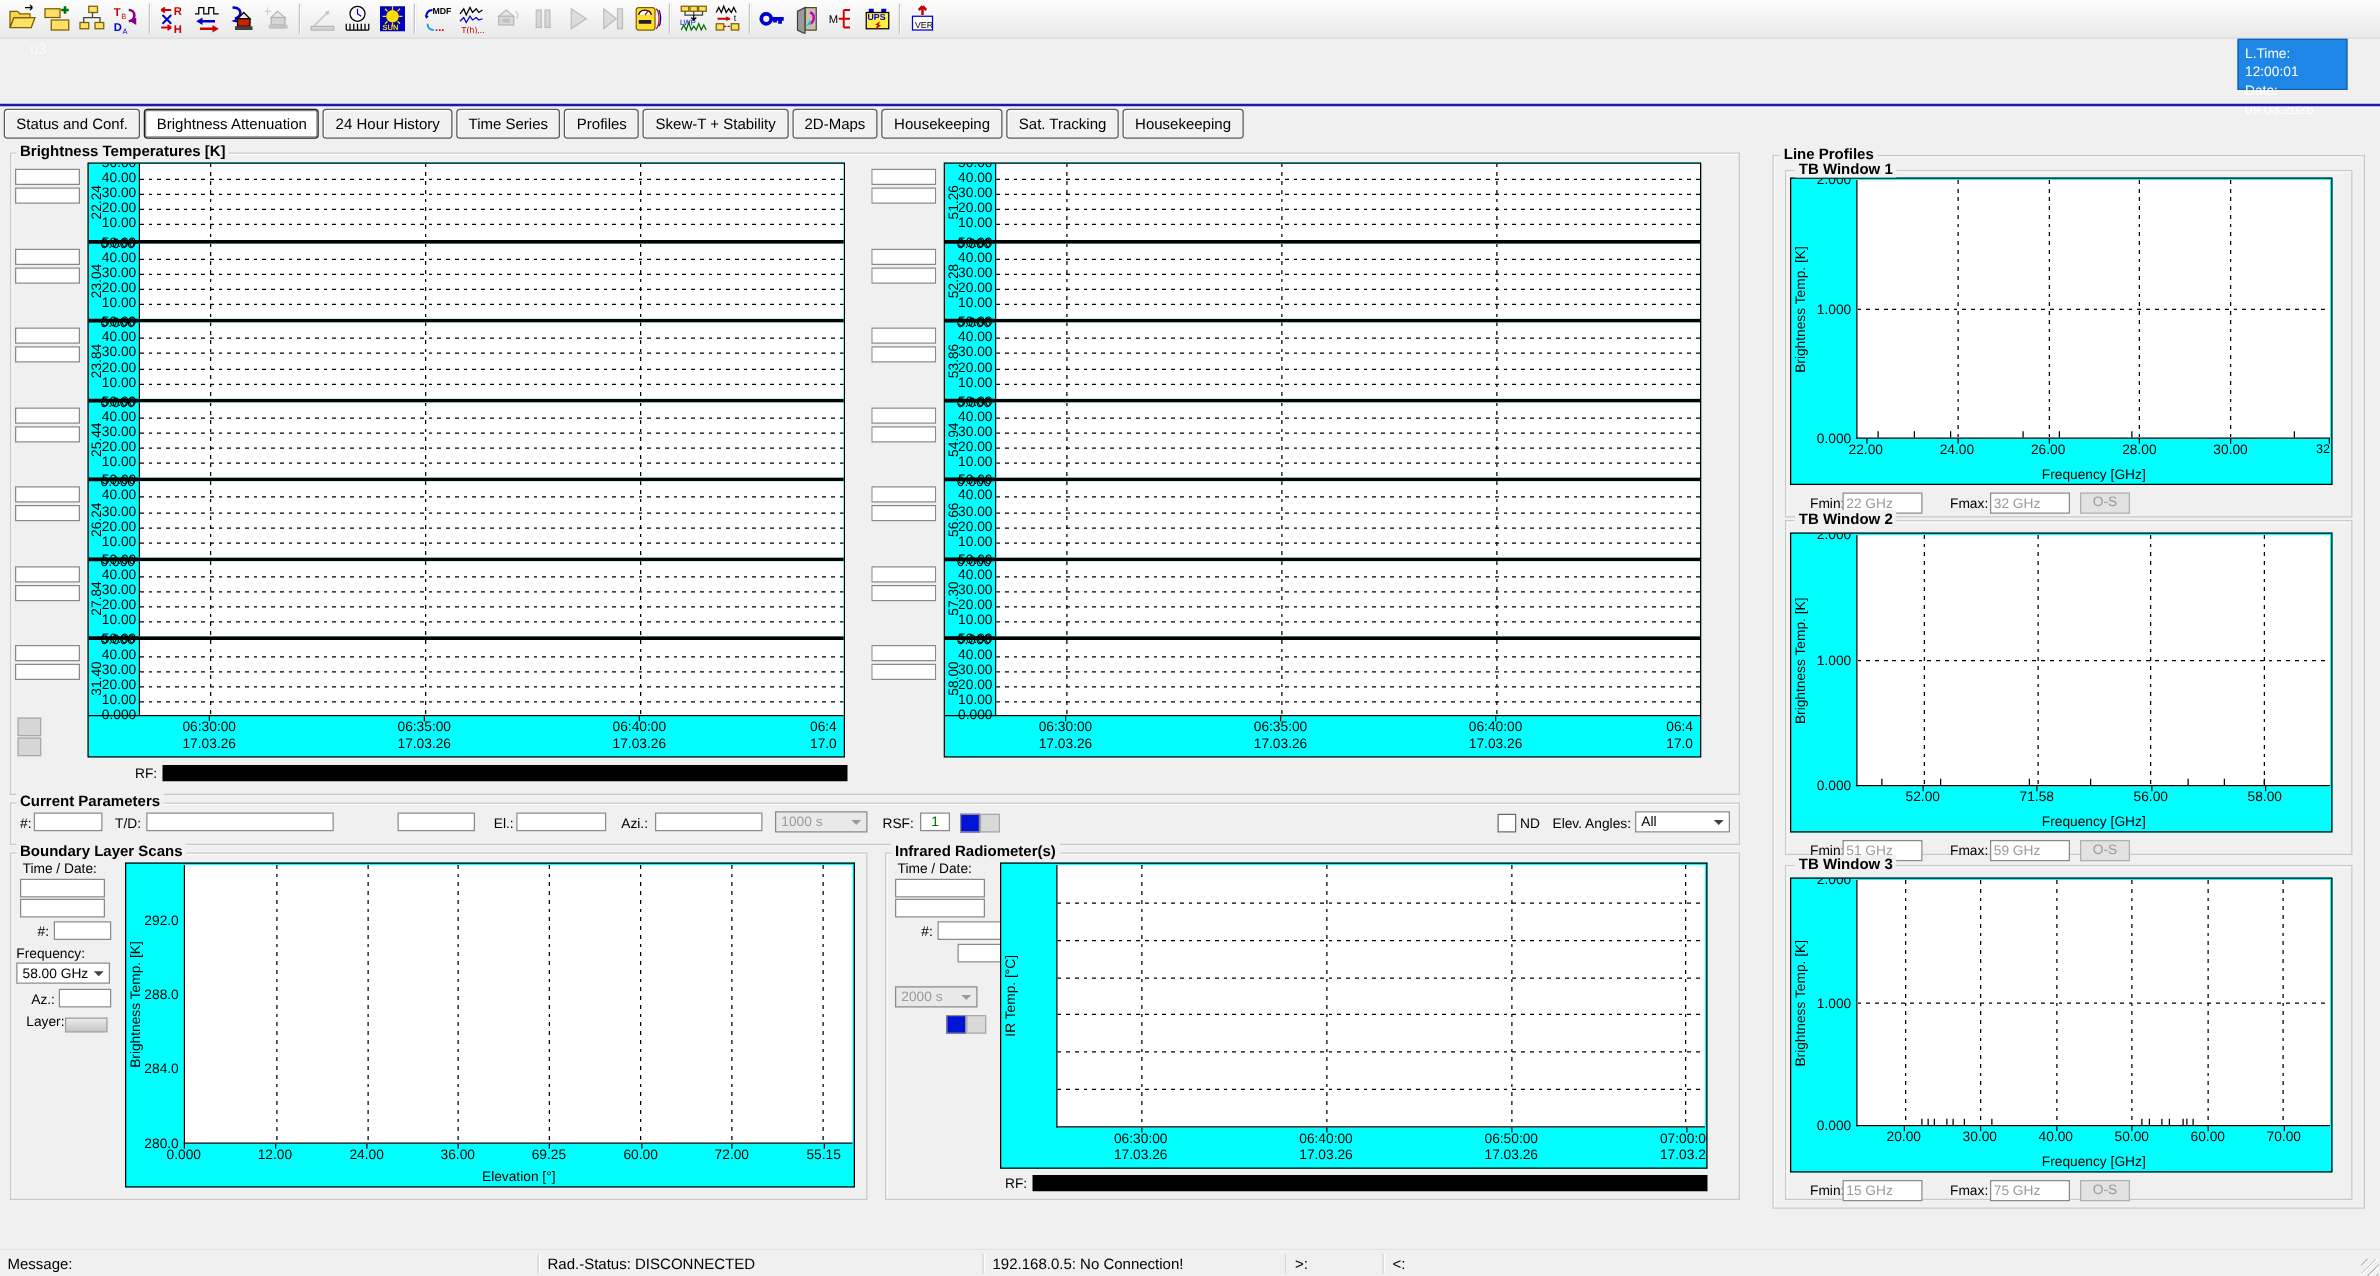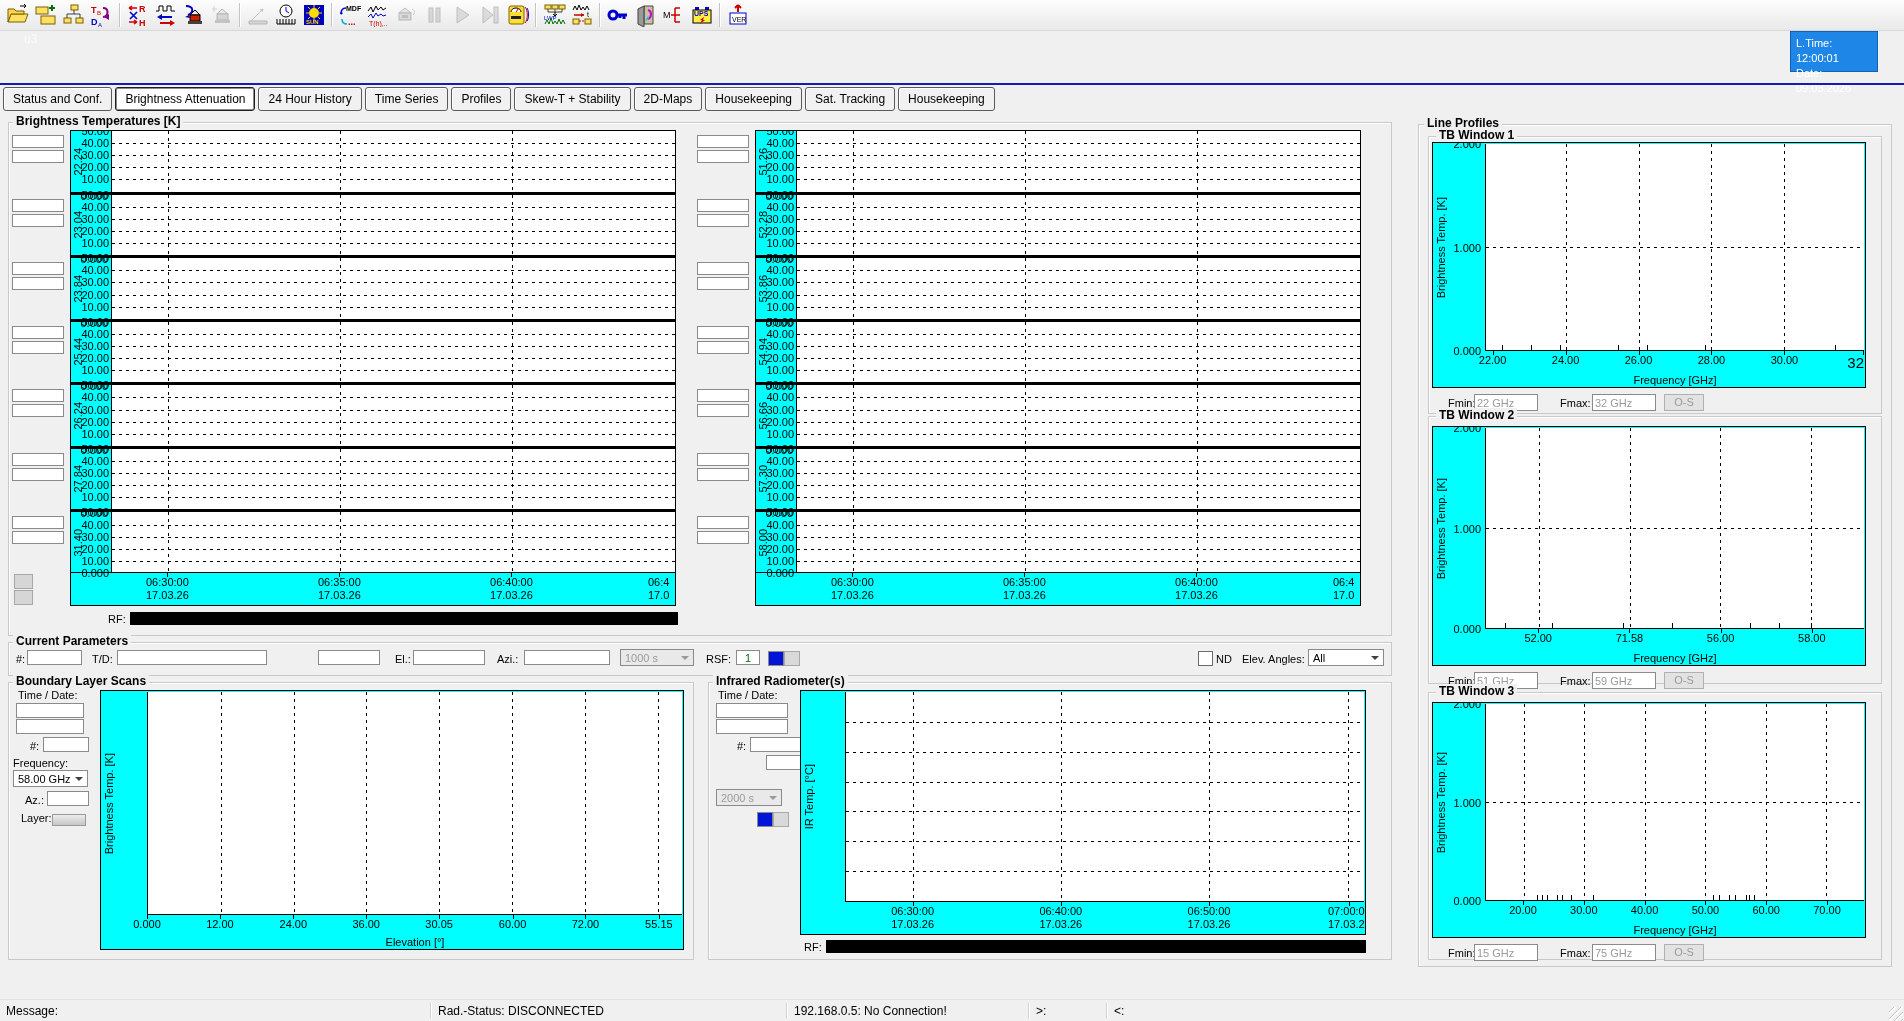--- a/index.html
+++ b/index.html
@@ -42,21 +42,21 @@
   .osbtn{position:absolute;box-sizing:border-box;width:40px;height:17px;background:#e2e2e2;border:1px solid #b0b0b0;
     color:#9a9a9a;text-align:center;line-height:15px;font-size:11px;}
   
   .chart{position:absolute;background:#00ffff;border:1px solid #000;overflow:hidden;box-sizing:border-box;}
   .hgrid{position:absolute;left:0;right:0;height:1px;background:repeating-linear-gradient(to right,#000 0 3px,transparent 3px 7px);}
   .vgrid{position:absolute;top:0;bottom:0;width:1px;background:repeating-linear-gradient(to bottom,#000 0 3px,transparent 3px 7px);}
   .vert{writing-mode:vertical-rl;transform:rotate(180deg);white-space:nowrap;}
   .xmark{position:absolute;top:0;width:1px;height:4px;background:#000;}
   .xtick{position:absolute;top:3px;transform:translateX(-50%);text-align:center;font-size:11px;line-height:13px;white-space:nowrap;}
   .xclip{position:absolute;top:3px;right:0;width:27px;overflow:hidden;text-align:left;font-size:11px;line-height:13px;}
-  .xclip2{position:absolute;top:3px;right:1px;font-size:15px;}
+  .xclip2{position:absolute;top:3px;right:1px;font-size:10px;}
   .xlab{position:absolute;left:0;right:0;bottom:1px;text-align:center;font-size:11px;}
   
   .tbblock{position:absolute;width:666px;height:500px;}
   #tb-block-0{left:12px;top:130px;}
   #tb-block-1{left:697px;top:130px;}
   .strip{left:58px;top:0;width:606px;height:476px;}
   .panels{position:absolute;left:0;top:0;right:0;bottom:32px;display:flex;flex-direction:column;}
   .panel{flex:1;position:relative;border-bottom:3px solid #000;}
   .panel:last-child{border-bottom:none;}
   .pplot{position:absolute;left:40px;top:0;right:0;bottom:0;background:#fff;border-left:1px solid #000;}
@@ -773,32 +773,38 @@
       <div class="vgrid" style="left: 27.3%;"></div>
       <div class="vgrid" style="left: 40.9%;"></div>
       <div class="vgrid" style="left: 54.5%;"></div>
       <div class="vgrid" style="left: 68.2%;"></div>
       <div class="vgrid" style="left: 81.8%;"></div>
       <div class="vgrid" style="left: 95.5%;"></div>
     </div>
     <div class="ylabwrap" style="bottom: 34px;">
       <span class="vert">Brightness Temp. [K]</span>
     </div>
+    <div class="ytwrap" style="width: 44px; bottom: 34px;">
+      <span class="ytick2" style="top: 20%;">292.0</span>
+      <span class="ytick2" style="top: 46.5%;">288.0</span>
+      <span class="ytick2" style="top: 73.3%;">284.0</span>
+      <span class="ytick2" style="top: 100%;">280.0</span>
+    </div>
     <div class="xstrip2" style="height: 34px;">
       <div class="xarea" style="left: 46px;">
         <span class="xmark" style="left: 0%;"></span>
         <span class="xtick" style="left: 0%;">0.000</span>
         <span class="xmark" style="left: 13.6%;"></span>
         <span class="xtick" style="left: 13.6%;">12.00</span>
         <span class="xmark" style="left: 27.3%;"></span>
         <span class="xtick" style="left: 27.3%;">24.00</span>
         <span class="xmark" style="left: 40.9%;"></span>
         <span class="xtick" style="left: 40.9%;">36.00</span>
         <span class="xmark" style="left: 54.5%;"></span>
-        <span class="xtick" style="left: 54.5%;">30.05</span>
+        <span class="xtick" style="left: 54.5%;">69.25</span>
         <span class="xmark" style="left: 68.2%;"></span>
         <span class="xtick" style="left: 68.2%;">60.00</span>
         <span class="xmark" style="left: 81.8%;"></span>
         <span class="xtick" style="left: 81.8%;">72.00</span>
         <span class="xmark" style="left: 95.5%;"></span>
         <span class="xtick" style="left: 95.5%;">55.15</span>
         <div class="xlab">Elevation [°]</div>
       </div>
     </div>
   </div>

